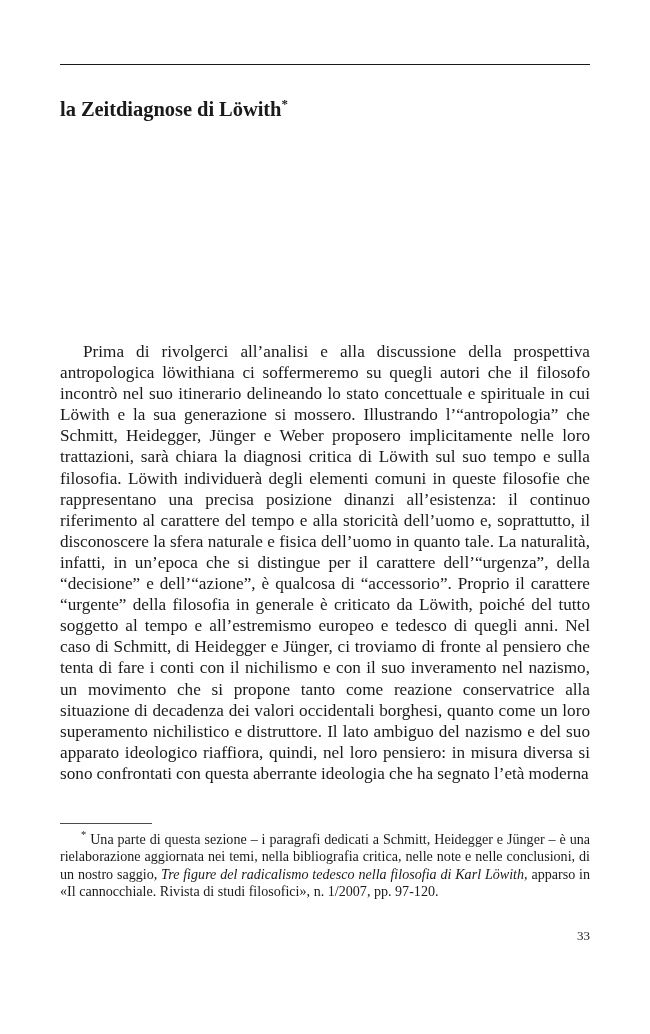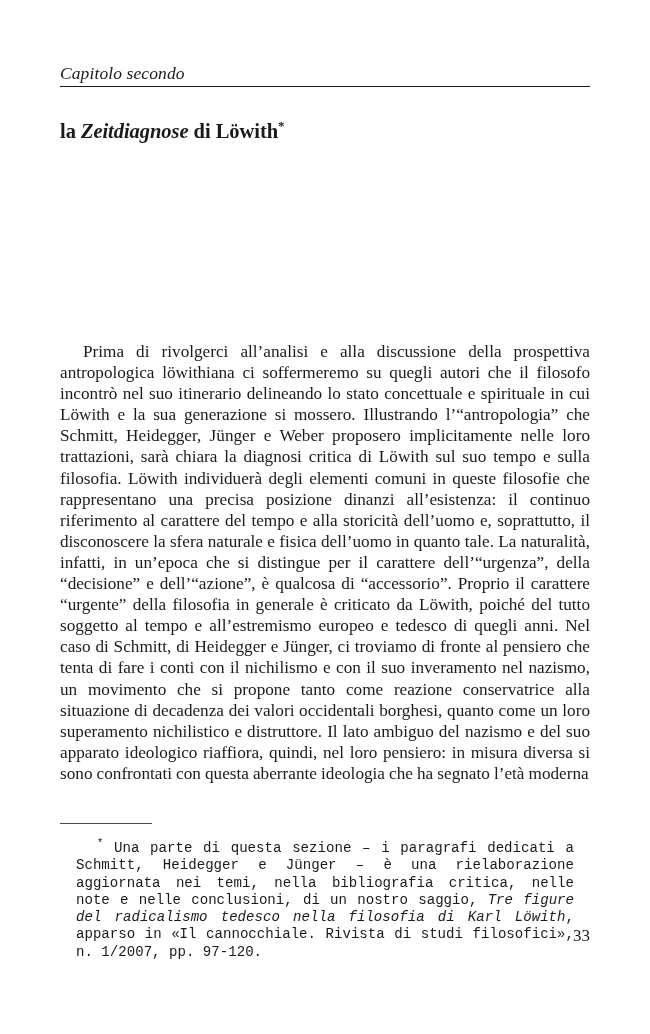--- a/index.html
+++ b/index.html
@@ -46,21 +46,20 @@
     width: 530px;
   }
   .chapter-title {
     font-size: 20.5px;
     font-weight: bold;
     line-height: 26px;
     margin-top: 5px;
     letter-spacing: -0.05px;
   }
   .chapter-title .ital {
-    font-style: italic;
   }
   .chapter-title .fn-marker {
     font-size: 13px;
     vertical-align: super;
     font-weight: bold;
     line-height: 0;
   }
 
   
   .body-block {
@@ -92,51 +91,49 @@
     border: 0;
     border-top: 1px solid #4a4a4a;
     margin: 0 0 7px 0;
     width: 92px;
   }
   .footnote-text {
     font-size: 14.1px;
     line-height: 17.3px;
     text-align: justify;
     text-indent: 21px;
-    margin: 16px;
-    font-family: Liberation Mono, monospace;
+    margin: 0;
   }
   .footnote-text .ital {
     font-style: italic;
   }
   .footnote-text .fn-marker {
     font-size: 10.5px;
     vertical-align: super;
     line-height: 0;
   }
 
   
   .folio {
     position: absolute;
     left: 60px;
     top: 925px;
     width: 530px;
     text-align: right;
-    font-size: 17px;
+    font-size: 13px;
     line-height: 21px;
     color: #1a1a1a;
   }
 </style>
 </head>
 <body>
 
 <div class="page">
 
   <div class="heading-block">
-    <div class="chapter-label">Capitolo secondo</div>
     <hr class="heading-rule">
     <h1 class="chapter-title">
       <br>
       <span>la </span><span class="ital">Zeitdiagnose</span><span> di Löwith</span><span class="fn-marker">*</span>
     </h1>
   </div>
 
   <div class="body-block">
     <p class="body-par"><span>Prima di rivolgerci all’analisi e alla discussione della prospettiva antropologica löwithiana ci soffermeremo su quegli autori che il filosofo incontrò nel suo itinerario delineando lo stato concettuale e spirituale in cui Löwith e la sua generazione si mossero. Illustrando l’“antropologia” che Schmitt, Heidegger, Jünger e Weber proposero implicitamente nelle loro trattazioni, sarà chiara la diagnosi critica di Löwith sul suo tempo e sulla filosofia. Löwith individuerà degli elementi comuni in queste filosofie che rappresentano una precisa posizione dinanzi all’esistenza: il continuo riferimento al carattere del tempo e alla storicità dell’uomo e, soprattutto, il disconoscere la sfera naturale e fisica dell’uomo in quanto tale. La </span><span class="ital">naturalità</span><span>, infatti, in un’epoca che si distingue per il carattere dell’“urgenza”, della “decisione” e dell’“azione”, è qualcosa di “accessorio”. Proprio il carattere “urgente” della filosofia in generale è criticato da Löwith, poiché del tutto soggetto al tempo e all’estremismo europeo e tedesco di quegli anni. Nel caso di Schmitt, di Heidegger e Jünger, ci troviamo di fronte al pensiero che tenta di fare i conti con il nichilismo e con il suo inveramento nel nazismo, un movimento che si propone tanto come reazione conservatrice alla situazione di decadenza dei valori occidentali borghesi, quanto come un loro superamento nichilistico e distruttore. Il lato ambiguo del nazismo e del suo apparato ideologico riaffiora, quindi, nel loro pensiero: in misura diversa si sono confrontati con questa aberrante ideologia che ha segnato l’età moderna</span></p>
   </div>

